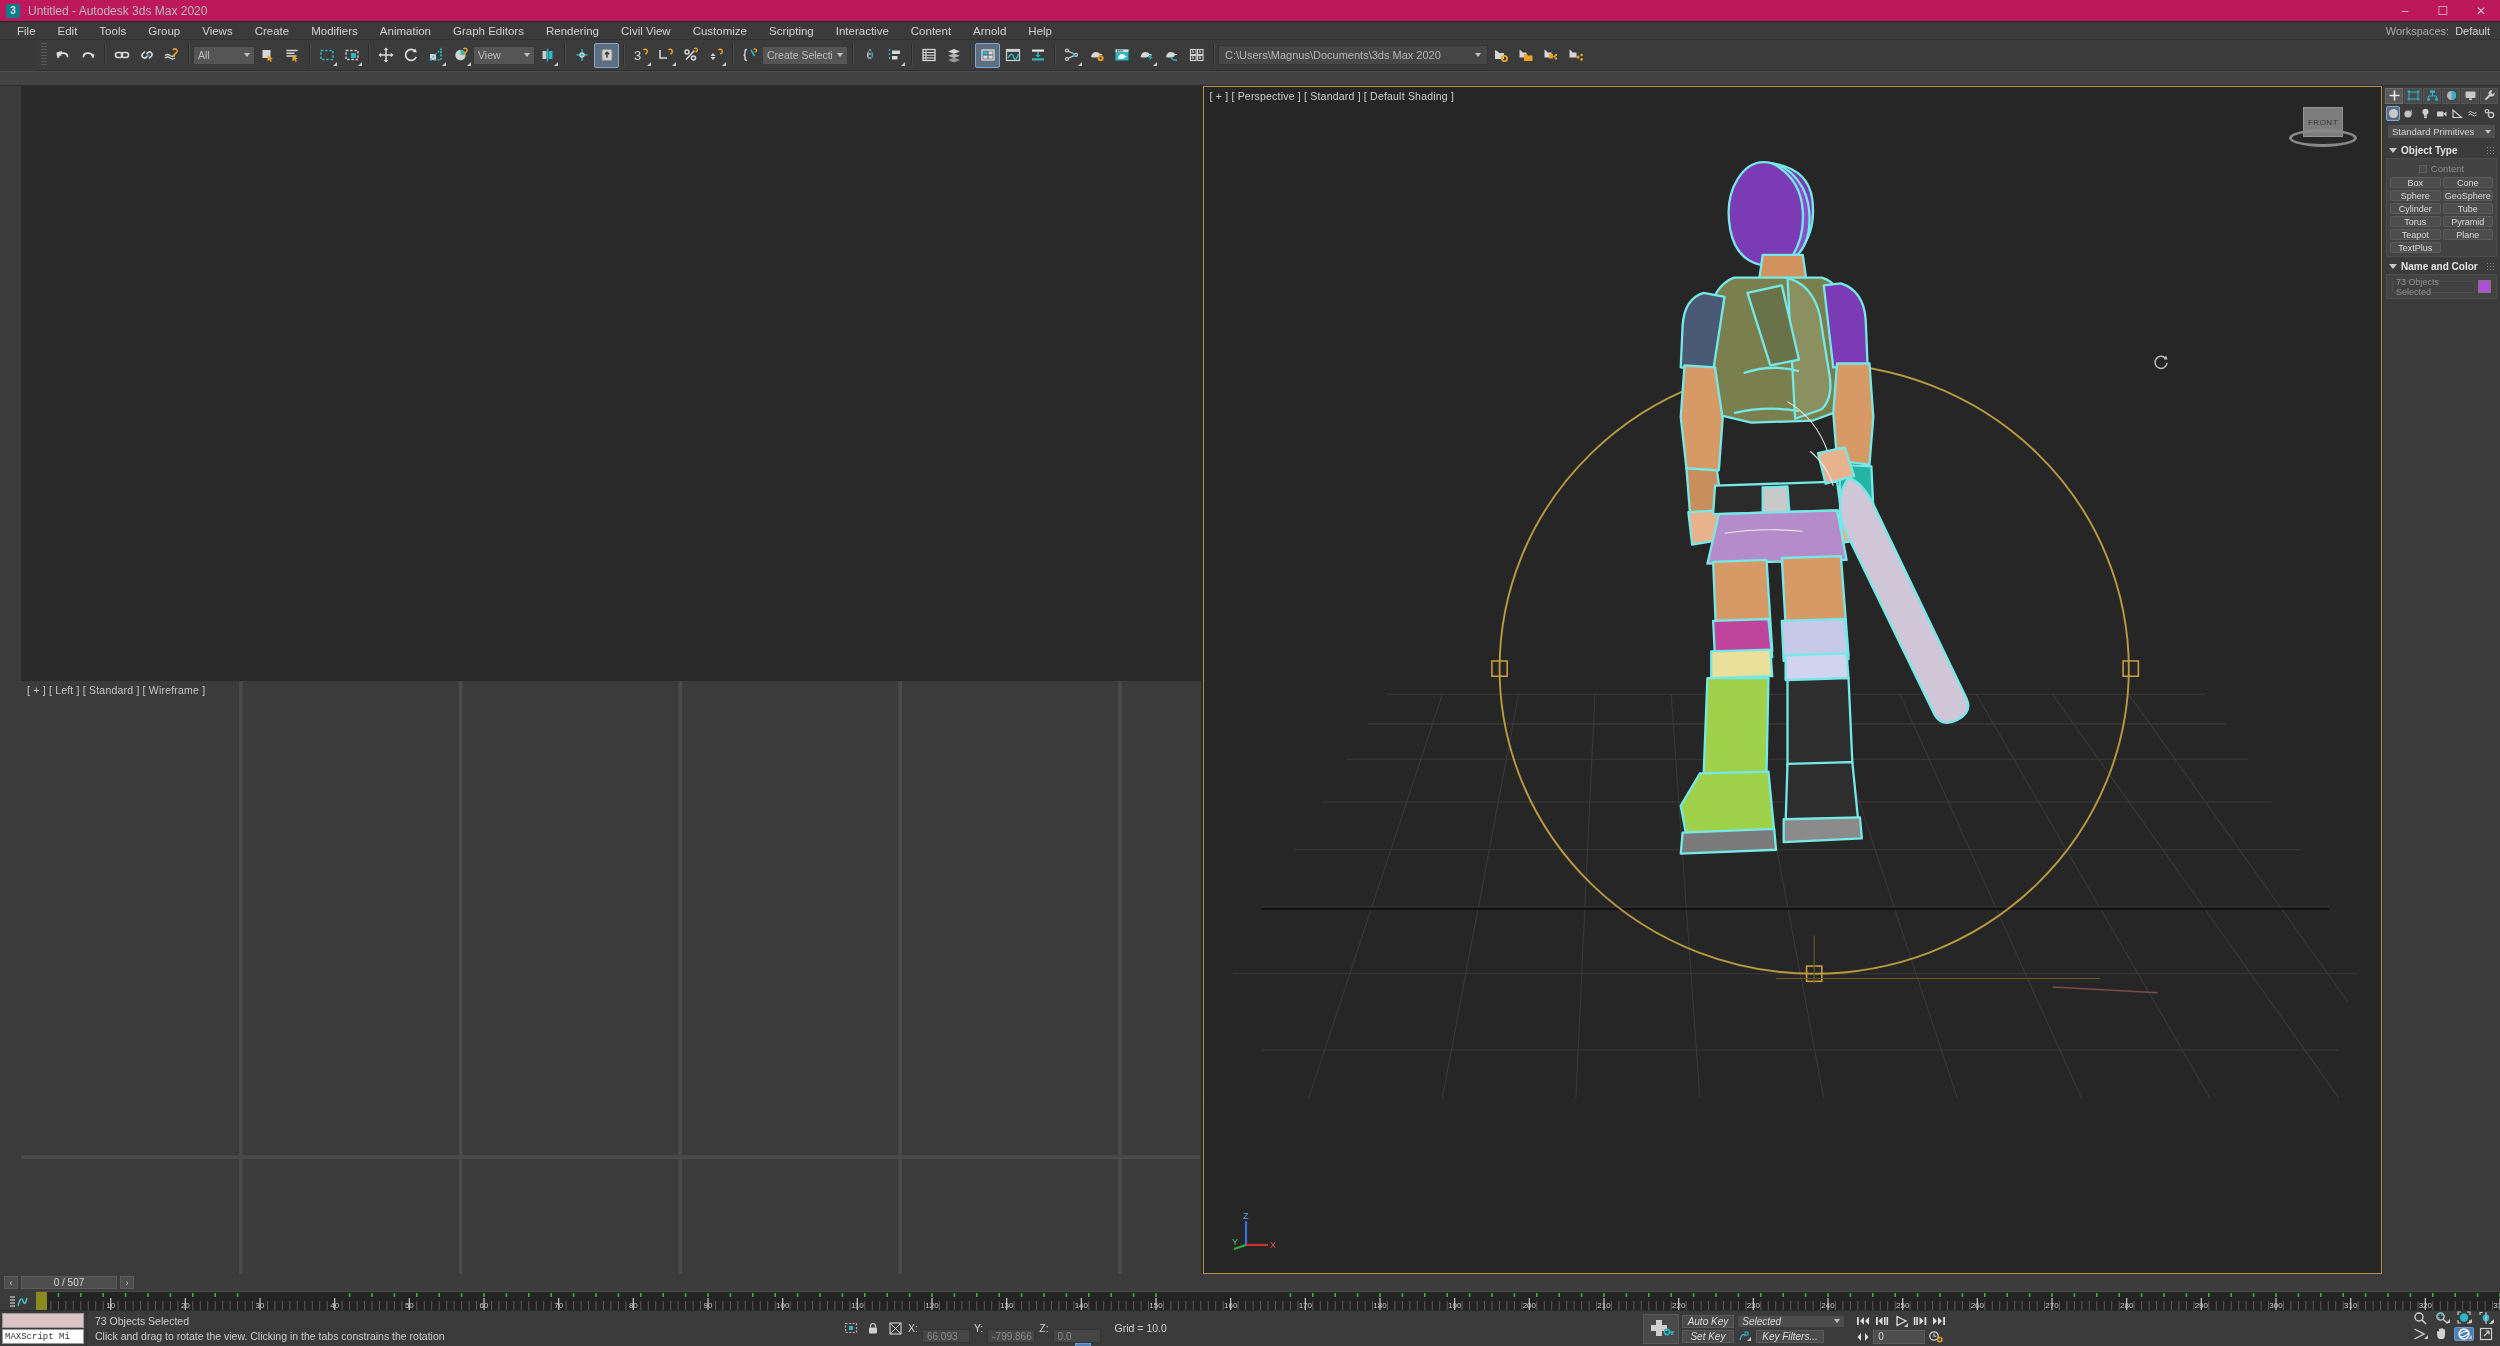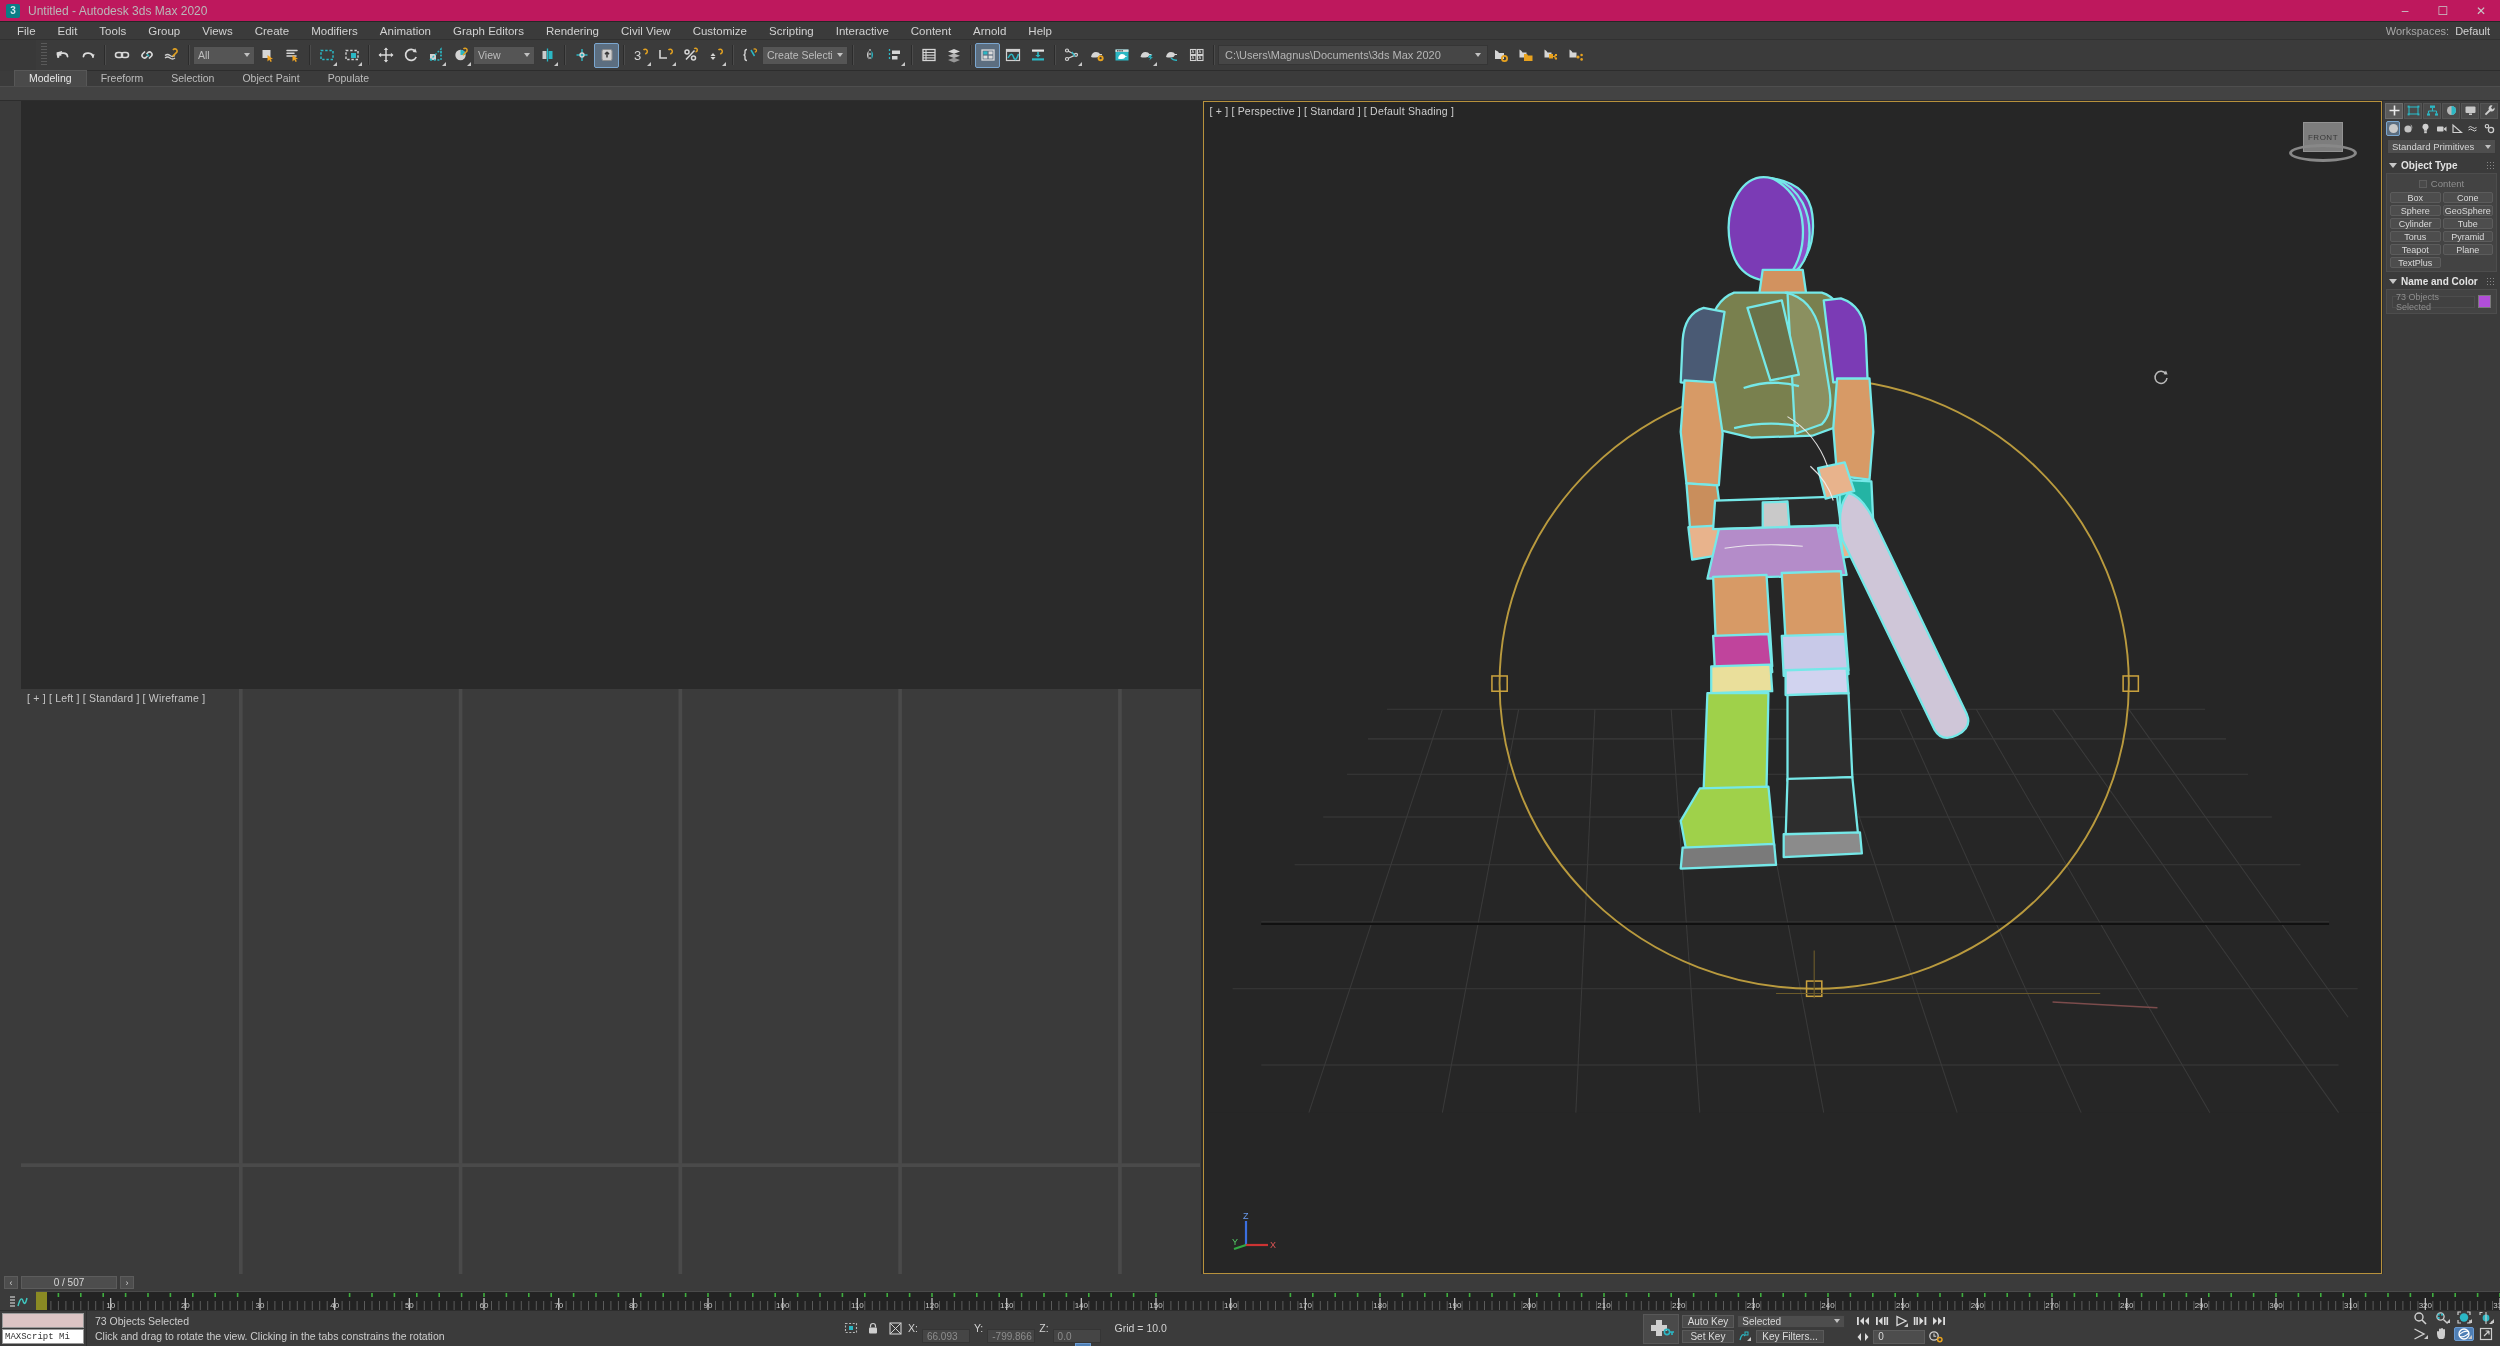--- a/index.html
+++ b/index.html
@@ -159,21 +159,21 @@
   .grideq { font-size:10.5px; color:#d2d2d2; padding:0 10px; }
   .addtag { display:flex; align-items:center; gap:20px; font-size:10.5px; color:#d2d2d2; }
   .tagbtn { width:16px; height:16px; background:#4f7fb5; border:1px solid #6a9ad0;
      display:flex; align-items:center; justify-content:center; }
   .playgrp { display:flex; flex-direction:column; justify-content:center; gap:2px; padding:0 4px; }
   .playrow { display:flex; align-items:center; gap:2px; }
   .pbtn { width:17px; height:14px; display:flex; align-items:center; justify-content:center;
      position:relative; }
   .spin { width:52px; height:14px; background:#4d4d4d; border:1px solid #5c5c5c; font-size:10px;
      color:#d8d8d8; display:flex; align-items:center; padding-left:4px; position:relative; }
-  .keygrp { display:flex; align-items:center; gap:3px; padding:0 5px; }
+  .keygrp { display:flex; align-items:center; gap:3px; padding:0 5px;font-style:italic; }
   .bigkey { width:36px; height:30px; background:#4a4a4a; border:1px solid #585858;
      display:flex; align-items:center; justify-content:center; }
   .kcol { display:flex; flex-direction:column; gap:2px; }
   .kbtn { height:13px; background:#4a4a4a; border:1px solid #5a5a5a; font-size:10px; color:#dcdcdc;
      display:flex; align-items:center; justify-content:center; padding:0 5px; }
   .selcombo { width:108px; height:13px; background:#4d4d4d; border:1px solid #3c3c3c; font-size:10px;
      color:#d6d6d6; display:flex; align-items:center; padding:0 4px; }
   .selcombo .ca { margin-left:auto; border-left:3px solid transparent; border-right:3px solid transparent;
      border-top:4px solid #c2c2c2; }
   .navgrp { display:flex; flex-direction:column; gap:2px; padding:0 4px; margin-left:auto; }
@@ -552,27 +552,20 @@
       <svg width="18" height="18" viewBox="0 0 18 18">
           <path d="M2.5 3.5 v8 h7 v-5 h-4 l-1 -1.5 z" fill="#d6d6d6"></path>
           <circle cx="11" cy="11" r="1.6" fill="#e8a21e"></circle>
           <circle cx="14.6" cy="9" r="1.3" fill="#e8a21e"></circle>
           <circle cx="14.6" cy="13.4" r="1.3" fill="#e8a21e"></circle>
         </svg>
     </div>
   </div>
 
   <div class="ribbon">
-    <div class="rtabs">
-      <div class="rtab on">Modeling</div>
-      <div class="rtab">Freeform</div>
-      <div class="rtab">Selection</div>
-      <div class="rtab">Object Paint</div>
-      <div class="rtab">Populate</div>
-    </div>
     <div class="rpanel">
       <div class="rpanelbtn">Polygon Modeling</div>
     </div>
   </div>
 
   <div class="body">
 
     <div class="vpleftbar"></div>
 
     <div class="vpwrap">

